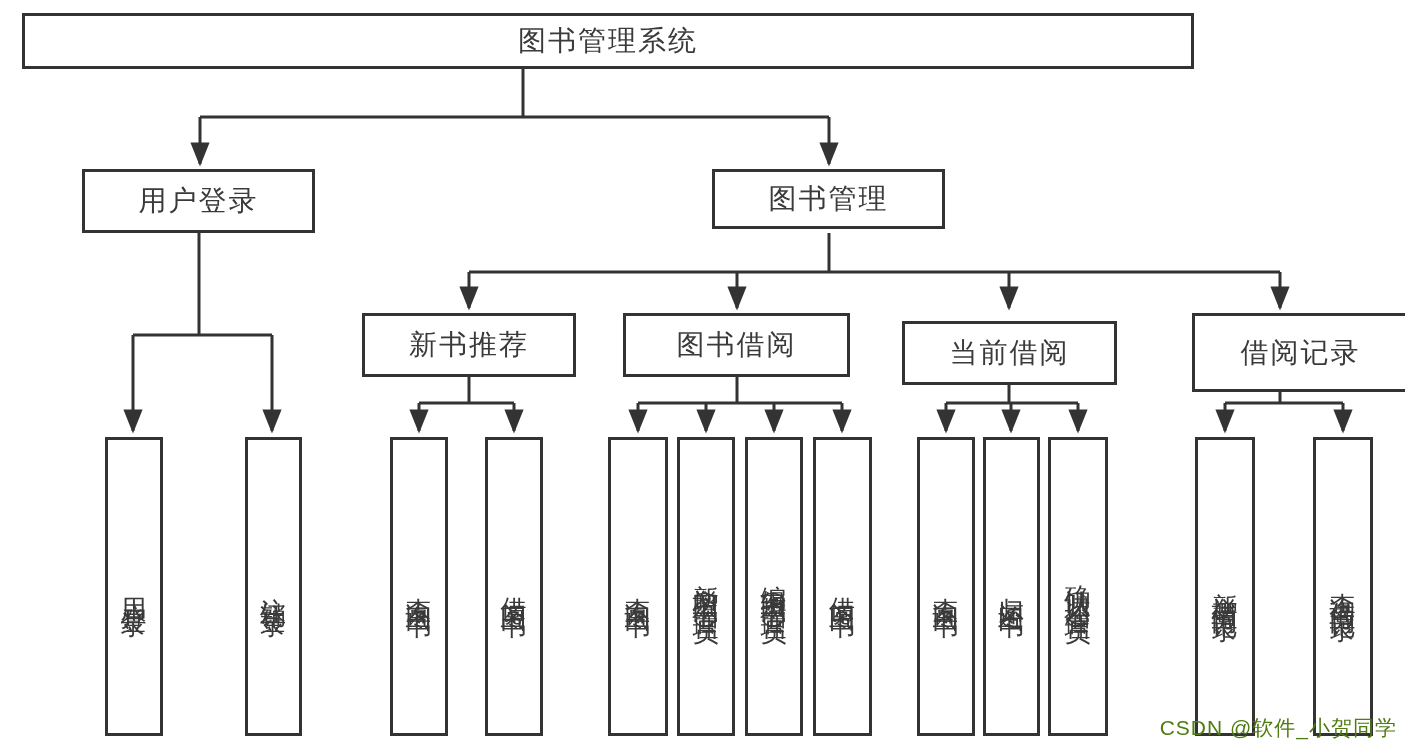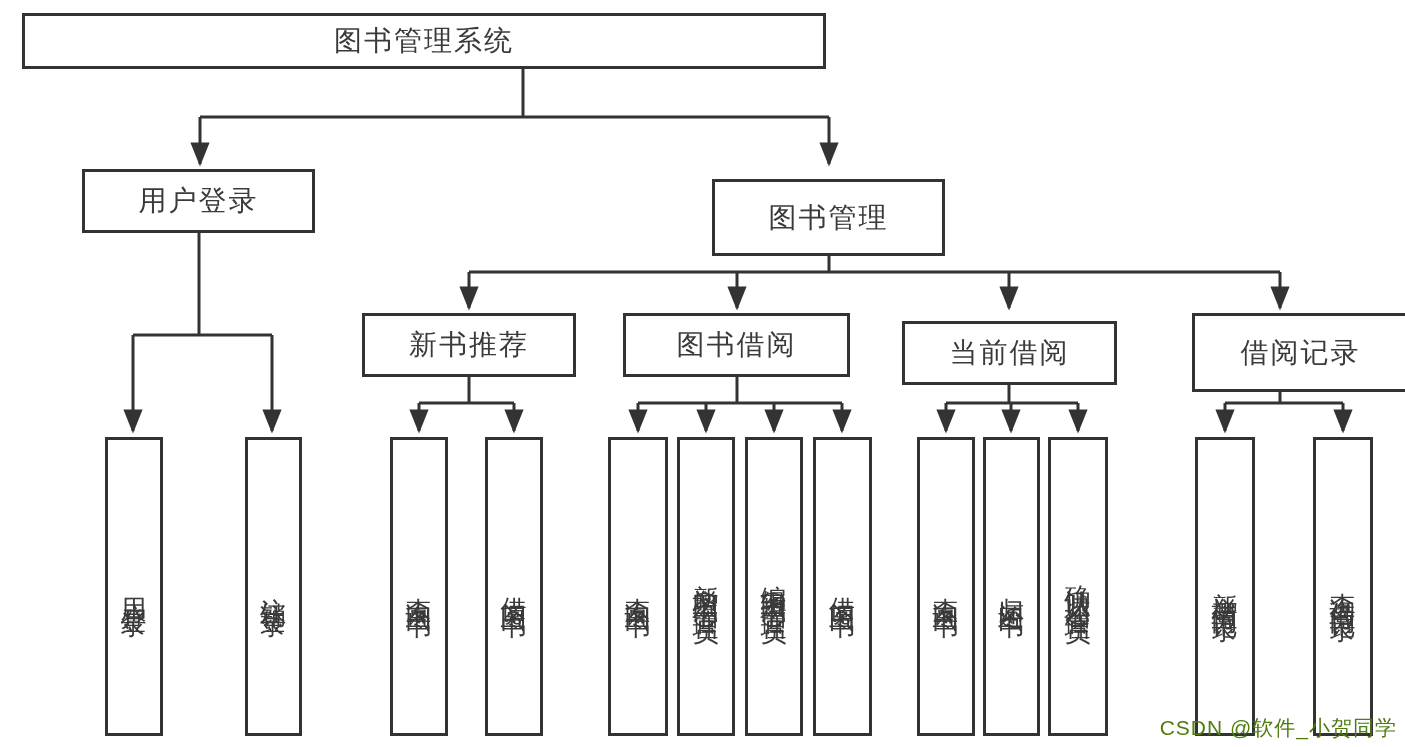--- a/index.html
+++ b/index.html
@@ -97,28 +97,28 @@
       <path d="M1011 403 V431" marker-end="url(#ah)"></path>
       <path d="M1078 403 V431" marker-end="url(#ah)"></path>
 
       <path d="M1280 377 V403"></path>
       <path d="M1225 403 H1343"></path>
       <path d="M1225 403 V431" marker-end="url(#ah)"></path>
       <path d="M1343 403 V431" marker-end="url(#ah)"></path>
     </g>
   </svg>
 
-  <div class="node h" style="left:22px; top:13px; width:804px; height:56px;">
+  <div class="node h" style="left:22px; top:13px; width:1172px; height:56px;">
     <span class="label">图书管理系统</span>
   </div>
 
   <div class="node h" style="left:82px; top:169px; width:233px; height:64px;">
     <span class="label">用户登录</span>
   </div>
-  <div class="node h" style="left:712px; top:179px; width:233px; height:77px;">
+  <div class="node h" style="left:712px; top:169px; width:233px; height:60px;">
     <span class="label">图书管理</span>
   </div>
 
   <div class="node h" style="left:362px; top:313px; width:214px; height:64px;">
     <span class="label">新书推荐</span>
   </div>
   <div class="node h" style="left:623px; top:313px; width:227px; height:64px;">
     <span class="label">图书借阅</span>
   </div>
   <div class="node h" style="left:902px; top:313px; width:215px; height:64px;margin-top:8px;">

